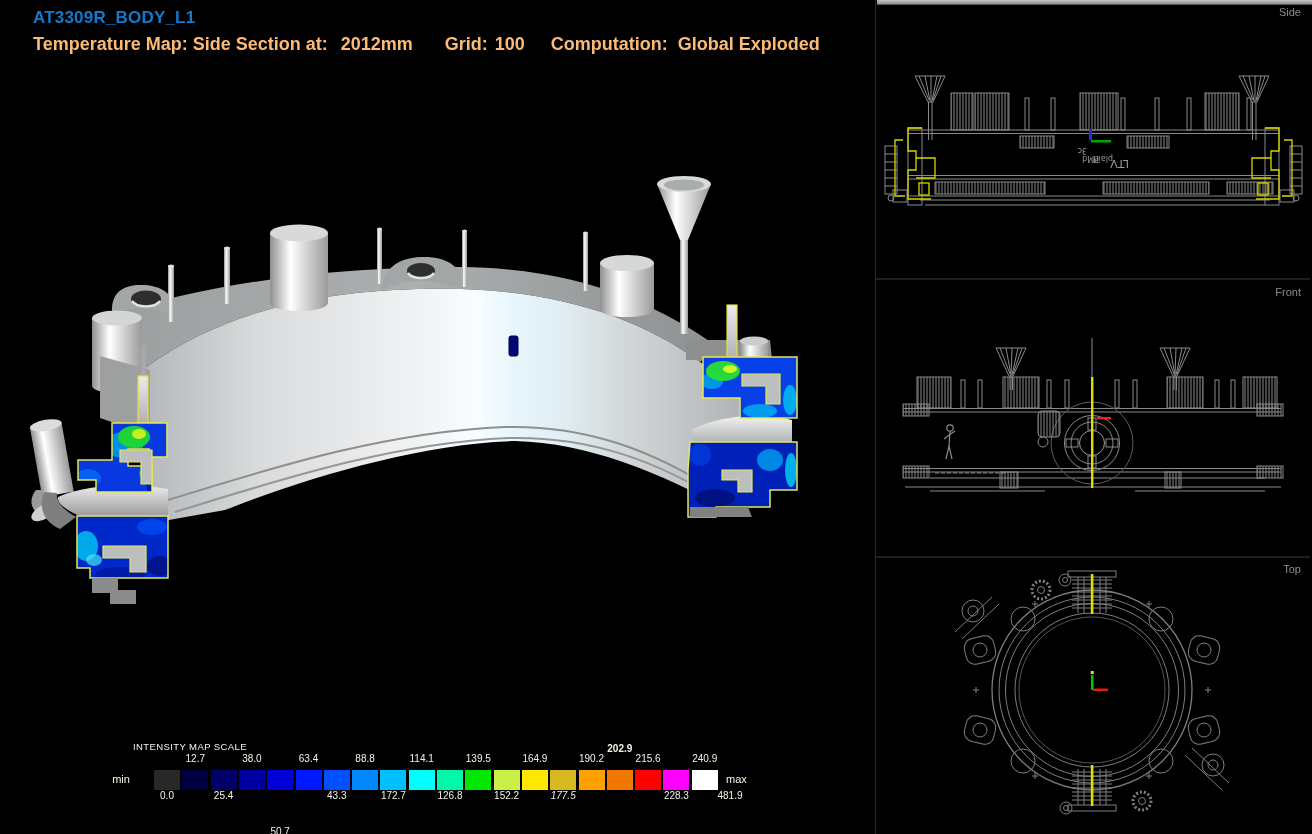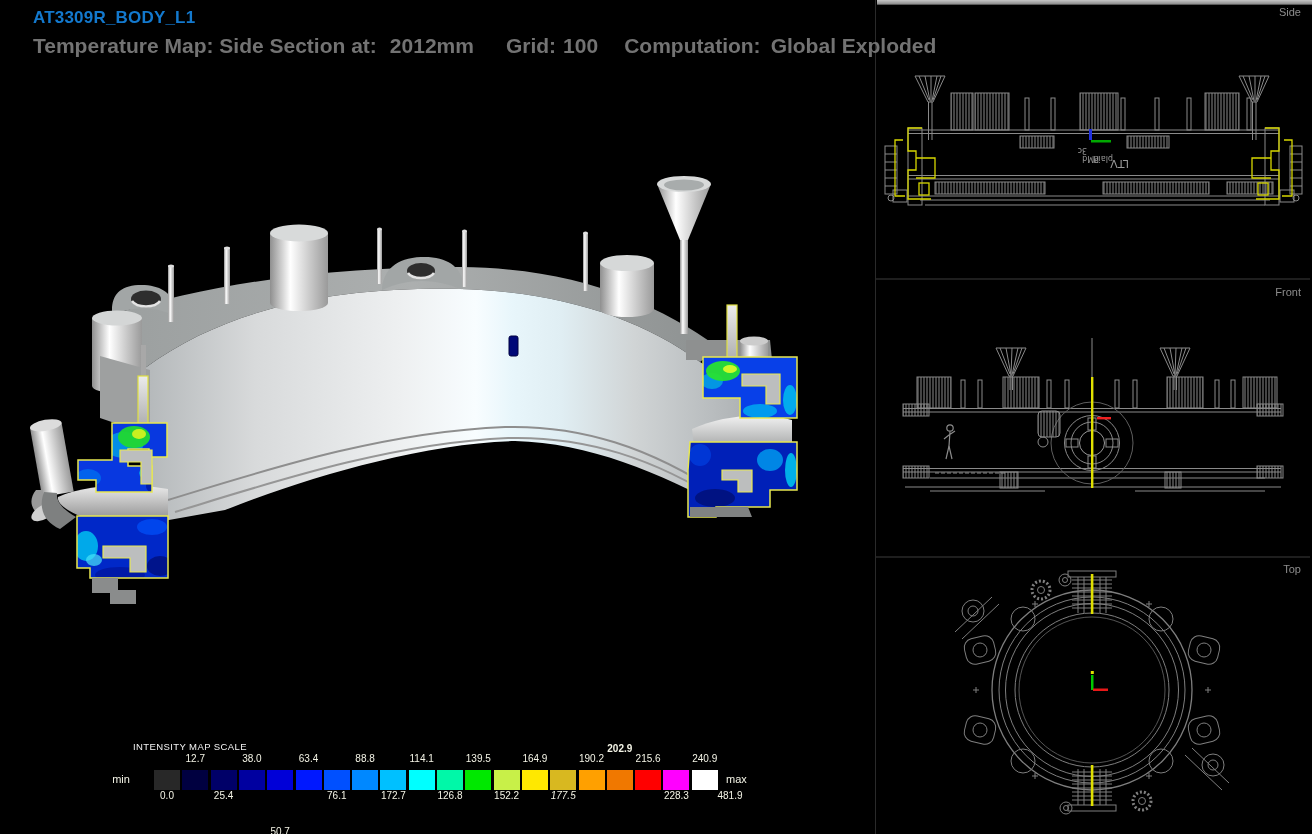--- a/index.html
+++ b/index.html
@@ -3,21 +3,21 @@
 <meta charset="utf-8">
 <style>
   html,body{margin:0;padding:0;background:#000;}
   body{width:1312px;height:834px;position:relative;overflow:hidden;
        font-family:"Liberation Sans","DejaVu Sans",sans-serif;}
   #screen{position:absolute;inset:0;background:#000;}
 
   
   #header{position:absolute;left:33px;top:8px;z-index:30;white-space:nowrap;}
   .title{font-size:17px;font-weight:bold;color:#1379CE;letter-spacing:.2px;}
-  .subtitle{margin-top:6px;font-size:21px;font-weight:bold;color:#737373;}
+  .subtitle{margin-top:6px;font-size:18px;font-weight:bold;color:#fdba74;}
   .subtitle .v{margin-left:13px;}
   .subtitle .g1{margin-left:32px;}
   .subtitle .g2{margin-left:7px;}
   .subtitle .g3{margin-left:26px;}
   .subtitle .g4{margin-left:10px;}
 
   
   #main-view{position:absolute;left:0;top:0;width:875px;height:834px;}
 
   
@@ -428,21 +428,21 @@
       <div class="llab" style="left: 195.3px; top: 753px;">12.7</div>
       <div class="lcell" style="left: 210.6px; background: rgb(0, 0, 104);"></div>
       <div class="llab" style="left: 223.6px; top: 790px;">25.4</div>
       <div class="lcell" style="left: 238.9px; background: rgb(0, 0, 160);"></div>
       <div class="llab" style="left: 251.9px; top: 753px;">38.0</div>
       <div class="lcell" style="left: 267.2px; background: rgb(0, 0, 216);"></div>
       <div class="llab" style="left: 280.2px; top: 790px; margin-top: 36px;">50.7</div>
       <div class="lcell" style="left: 295.5px; background: rgb(0, 24, 255);"></div>
       <div class="llab" style="left: 308.5px; top: 753px;">63.4</div>
       <div class="lcell" style="left: 323.8px; background: rgb(0, 80, 255);"></div>
-      <div class="llab" style="left: 336.8px; top: 790px;">76.1</div>
+      <div class="llab" style="left: 336.8px; top: 790px;">43.3</div>
       <div class="lcell" style="left: 352.1px; background: rgb(0, 136, 255);"></div>
       <div class="llab" style="left: 365.1px; top: 753px;">88.8</div>
       <div class="lcell" style="left: 380.4px; background: rgb(0, 192, 255);"></div>
       <div class="llab" style="left: 393.4px; top: 790px;">172.7</div>
       <div class="lcell" style="left: 408.7px; background: rgb(0, 255, 255);"></div>
       <div class="llab" style="left: 421.7px; top: 753px;">114.1</div>
       <div class="lcell" style="left: 437px; background: rgb(0, 248, 168);"></div>
       <div class="llab" style="left: 450px; top: 790px;">126.8</div>
       <div class="lcell" style="left: 465.3px; background: rgb(0, 232, 0);"></div>
       <div class="llab" style="left: 478.3px; top: 753px;">139.5</div>

